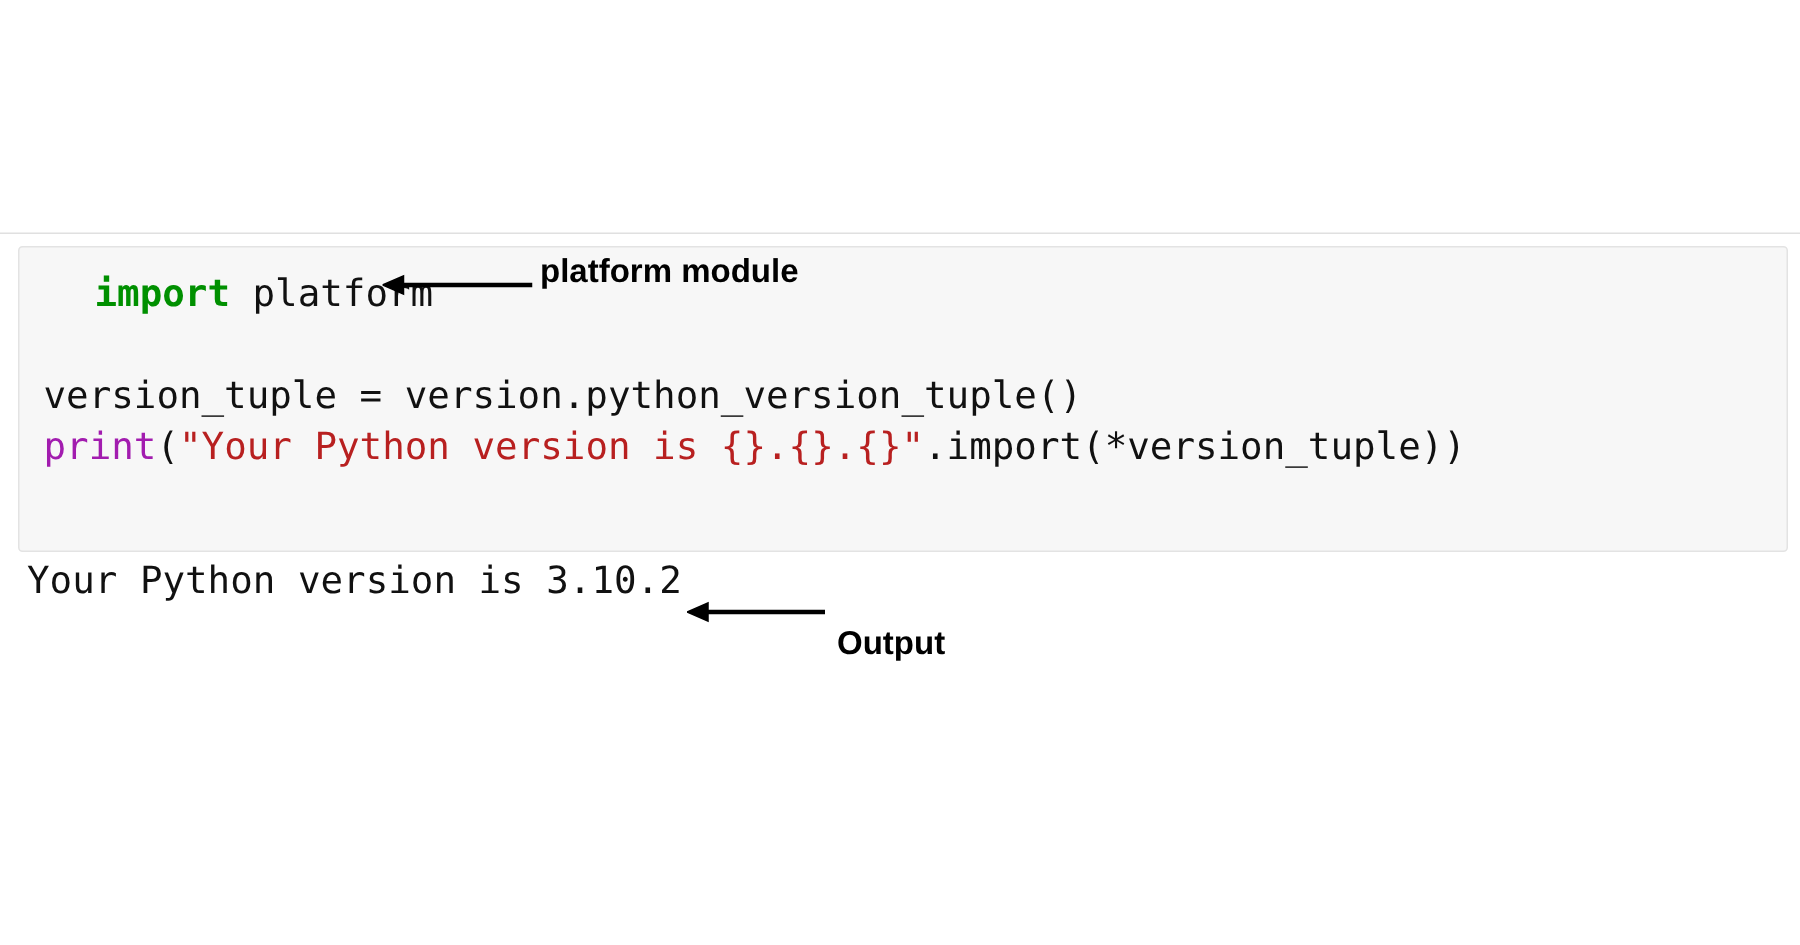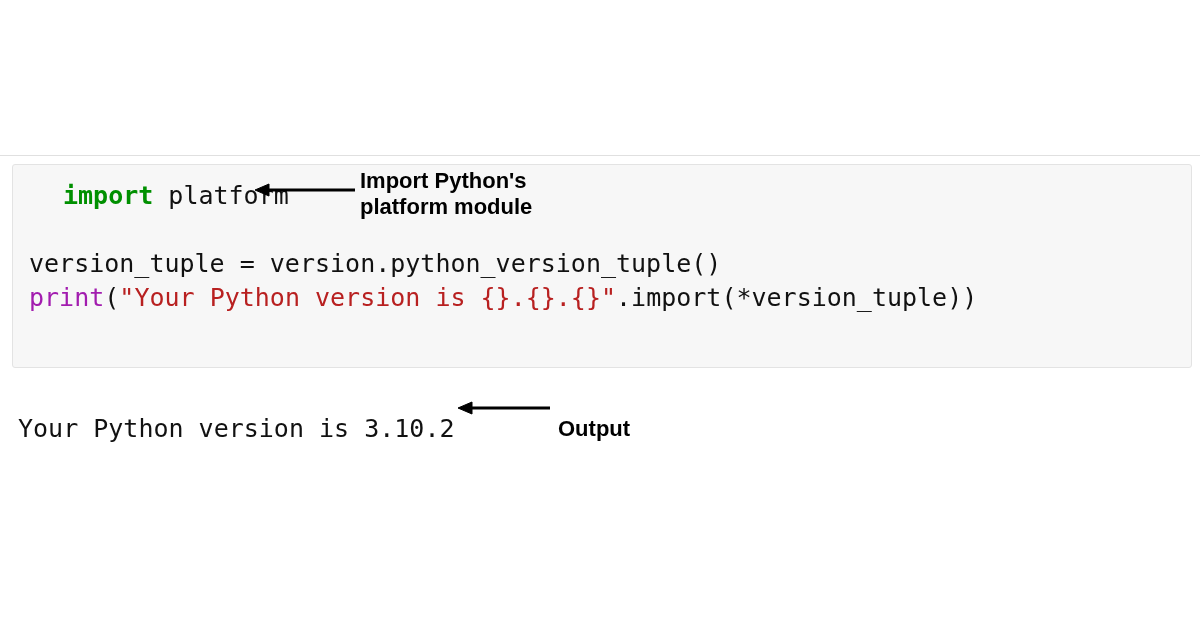--- a/index.html
+++ b/index.html
@@ -23,21 +23,21 @@
       white-space: pre;
       overflow: hidden;
     }
     .kw-import { color: #009000; font-weight: bold; margin-left: 34px; }
     .kw-print  { color: #a21caf; }
     .str       { color: #b82020; }
     .op        { color: #111; }
     .output-line {
       position: absolute;
       left: 18px;
-      top: 414px;
+      top: 372px;
       font-family: "Menlo", "Consolas", "DejaVu Sans Mono", monospace;
       font-size: 25px;
       color: #111;
       white-space: pre;
     }
     .annot {
       position: absolute;
       font-family: Arial, Helvetica, sans-serif;
       font-size: 22px;
       font-weight: 700;
@@ -59,21 +59,20 @@
 <span></span>
 <span>version_tuple = version.python_version_tuple()</span>
 <span class="kw-print">print</span><span class="op">(</span><span class="str">"Your Python version is {}.{}.{}"</span><span class="op">.import(*version_tuple))</span></div>
 
   <svg class="arrow" style="left:255px; top:182px;" width="100" height="16" viewBox="0 0 100 16">
     <line x1="100" y1="8" x2="12" y2="8" stroke-width="3"></line>
     <polygon points="0,8 14,2 14,14"></polygon>
   </svg>
 
   <div class="annot annot1">
-    <div>Import Python's</div>
     <div>platform module</div>
   </div>
 
   <div class="output-line">Your Python version is 3.10.2</div>
 
   <svg class="arrow" style="left:458px; top:400px;" width="92" height="16" viewBox="0 0 92 16">
     <line x1="92" y1="8" x2="12" y2="8" stroke-width="3"></line>
     <polygon points="0,8 14,2 14,14"></polygon>
   </svg>
 

